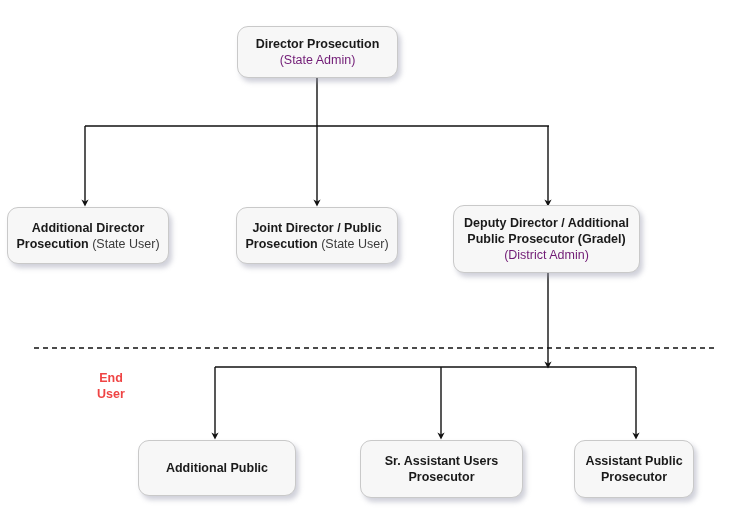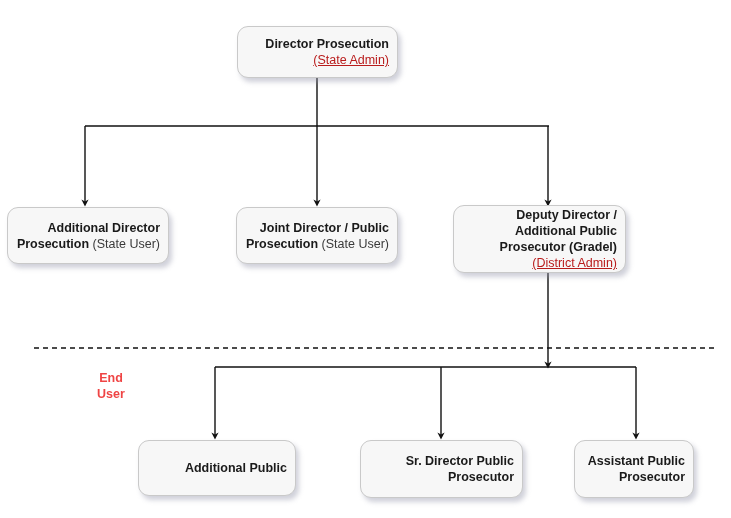--- a/index.html
+++ b/index.html
@@ -28,37 +28,36 @@
   .node-box {
     position: absolute;
     box-sizing: border-box;
     background: #f7f7f7;
     border: 1px solid #c9c9c9;
     border-radius: 11px;
     box-shadow: 3px 4px 5px rgba(150, 152, 172, 0.45);
     display: flex;
     align-items: center;
     justify-content: center;
-    text-align: right;
+    text-align: center;
     color: #1a1a1a;
     font-size: 12.5px;
     line-height: 16px;
     padding: 4px 8px;
   }
   .node-text {
     display: block;
     width: 100%;
   }
   .strong-line {
     font-weight: bold;
   }
   .muted-line {
     font-weight: normal;
-    color: #b91c1c;
-    text-decoration: underline;
+    color: #701a75;
   }
   .inline-muted {
     font-weight: normal;
     color: #3a3a3a;
   }
   #end-users-label {
     position: absolute;
     left: 79px;
     top: 370px;
     width: 64px;
@@ -114,41 +113,41 @@
     </span>
   </div>
 
   <div class="node-box" style="left:236px; top:207px; width:162px; height:57px;">
     <span class="node-text">
       <span class="strong-line">Joint Director / Public Prosecution</span>
       <span class="inline-muted">(State User)</span>
     </span>
   </div>
 
-  <div class="node-box" style="left:453px; top:205px; width:173px; height:68px;">
+  <div class="node-box" style="left:453px; top:205px; width:187px; height:68px;">
     <span class="node-text">
       <span class="strong-line">Deputy Director / Additional Public Prosecutor (Gradel)</span><br>
       <span class="muted-line">(District Admin)</span>
     </span>
   </div>
 
   <div id="end-users-label">
     <span>End</span><br>
     <span>User</span>
   </div>
 
   <div class="node-box" style="left:138px; top:440px; width:158px; height:56px;">
     <span class="node-text">
       <span class="strong-line">Additional Public</span><br>
     </span>
   </div>
 
   <div class="node-box" style="left:360px; top:440px; width:163px; height:58px;">
     <span class="node-text">
-      <span class="strong-line">Sr. Director Public</span><br>
+      <span class="strong-line">Sr. Assistant Users</span><br>
       <span class="strong-line">Prosecutor</span>
     </span>
   </div>
 
   <div class="node-box" style="left:574px; top:440px; width:120px; height:58px;">
     <span class="node-text">
       <span class="strong-line">Assistant Public</span><br>
       <span class="strong-line">Prosecutor</span>
     </span>
   </div>

